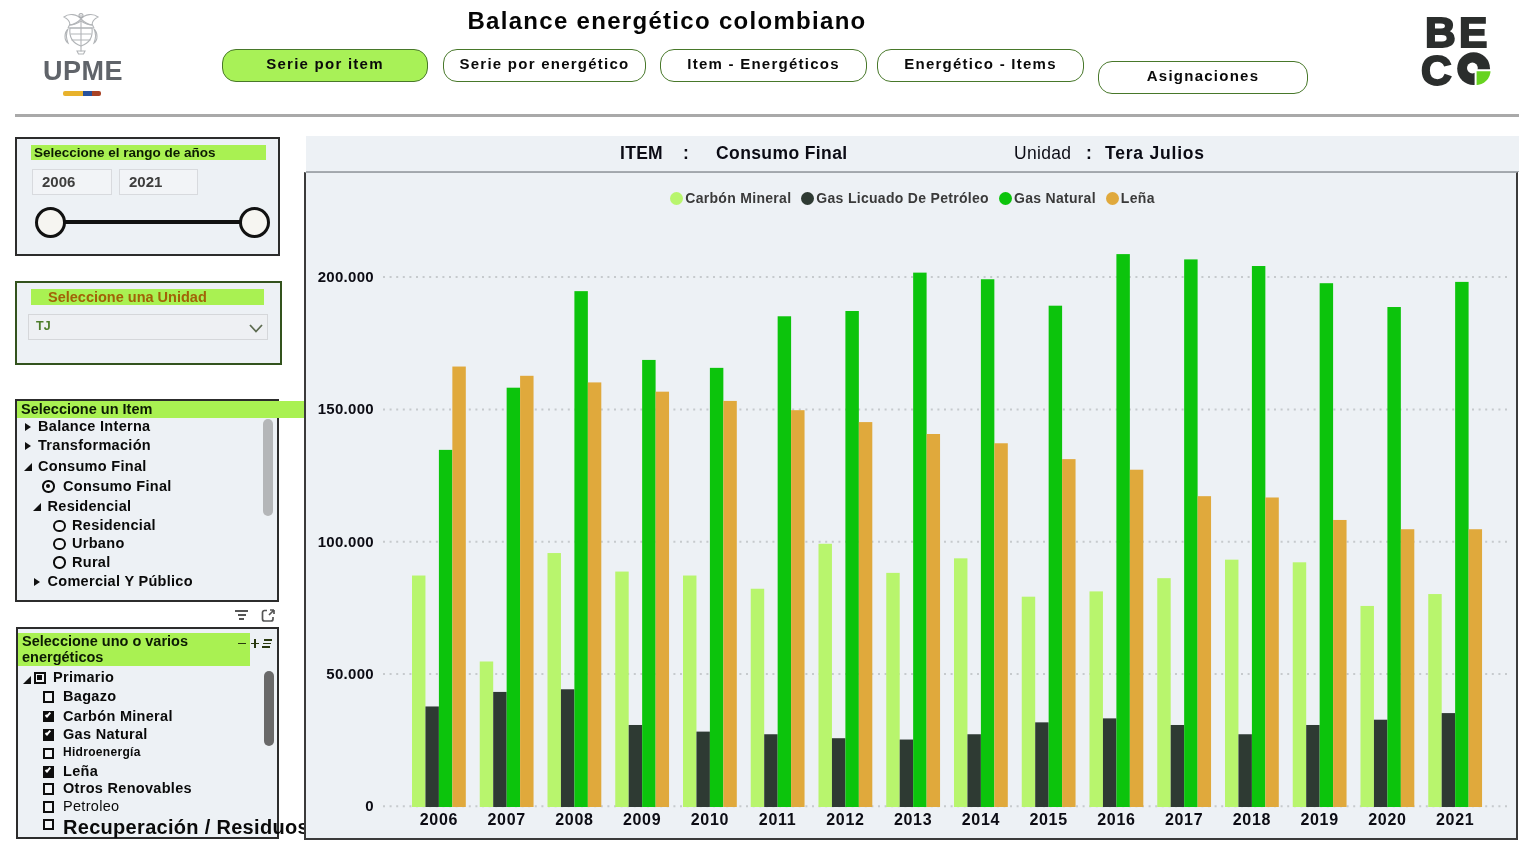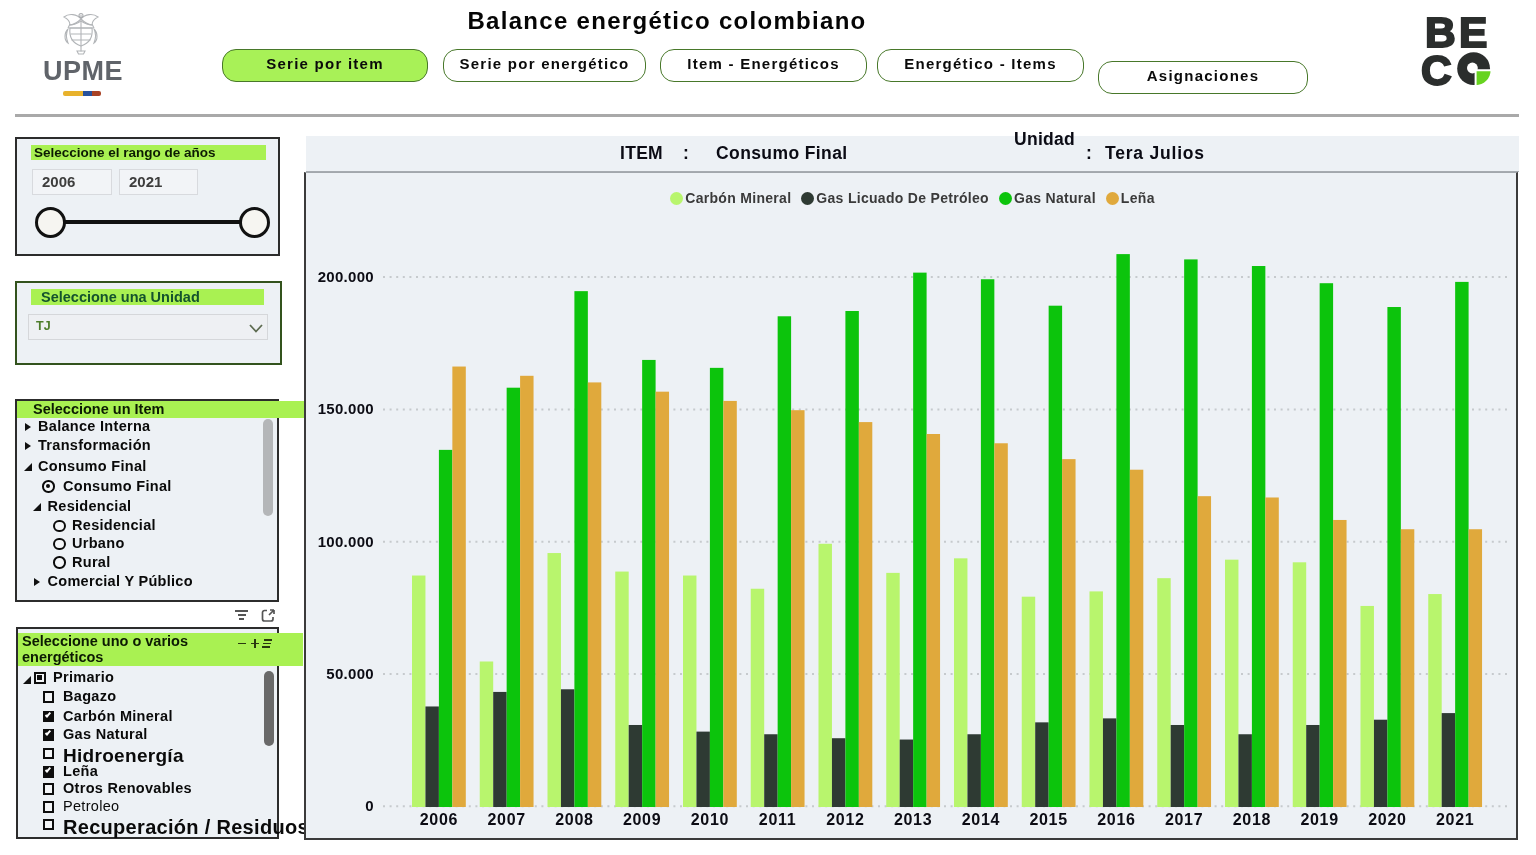--- a/index.html
+++ b/index.html
@@ -54,29 +54,29 @@
 
 <div class="panel" style="left:15px;top:137px;width:265px;height:119px;border:2px solid #2c2c2c;"></div>
 <div class="ptitle" style="left:31px;top:144.5px;width:235px;height:15px;font-size:13.5px;line-height:15px;padding-left:3px;">Seleccione el rango de años</div>
 <div class="abs" style="left:32px;top:169px;width:80px;height:26px;background:#f2f4f7;border:1px solid #d8dade;font-size:15px;font-weight:bold;color:#3d3d3d;line-height:24px;padding-left:9px;">2006</div>
 <div class="abs" style="left:119px;top:169px;width:79px;height:26px;background:#f2f4f7;border:1px solid #d8dade;font-size:15px;font-weight:bold;color:#3d3d3d;line-height:24px;padding-left:9px;">2021</div>
 <div class="abs" style="left:50px;top:219.8px;width:205px;height:4.5px;background:#111;"></div>
 <div class="abs" style="left:35px;top:206.5px;width:31px;height:31px;border:3px solid #111;border-radius:50%;background:#f6f5f1;"></div>
 <div class="abs" style="left:239px;top:206.5px;width:31px;height:31px;border:3px solid #111;border-radius:50%;background:#f6f5f1;"></div>
 
 <div class="panel" style="left:15px;top:281px;width:267px;height:84px;border:2px solid #33531d;"></div>
-<div class="ptitle" style="left:31px;top:289px;width:233px;height:16px;font-size:14.5px;line-height:16px;padding-left:10px;color:#14532d;">Seleccione una Unidad</div>
+<div class="ptitle" style="left:31px;top:289px;width:233px;height:16px;font-size:14.5px;line-height:16px;padding-left:17px;color:#a16207;">Seleccione una Unidad</div>
 <div class="abs" style="left:28px;top:313.5px;width:240px;height:26px;background:#eef0f3;border:1px solid #d5d7da;"></div>
 <div class="abs" style="left:36px;top:319px;font-size:12.5px;font-weight:bold;color:#4e7d2b;">TJ</div>
 <svg class="abs" style="left:248.5px;top:323.5px;" width="14" height="9" viewBox="0 0 14 9">
     <polyline points="1,1 7,7.5 13,1" fill="none" stroke="#5d6b50" stroke-width="1.8"></polyline>
   </svg>
 
 <div class="panel" style="left:15px;top:399px;width:264px;height:203px;border:2px solid #2c2c2c;"></div>
-<div class="ptitle" style="left:17px;top:401px;width:296px;height:16.5px;font-size:14.5px;line-height:16px;padding-left:16px;">Seleccione un Item</div>
+<div class="ptitle" style="left:17px;top:401px;width:296px;height:16.5px;font-size:14.5px;line-height:16px;padding-left:4px;">Seleccione un Item</div>
 <div style="position:absolute;left:25px;top:422.5px;width:0;height:0;border-left:6px solid #111;border-top:4.5px solid transparent;border-bottom:4.5px solid transparent;"></div>
 <div style="position:absolute;left:38px;top:418.01px;font-size:14.5px;letter-spacing:0.3px;font-weight:bold;color:#0a0a0a;white-space:nowrap;">Balance Interna</div>
 <div style="position:absolute;left:25px;top:441.5px;width:0;height:0;border-left:6px solid #111;border-top:4.5px solid transparent;border-bottom:4.5px solid transparent;"></div>
 <div style="position:absolute;left:38px;top:437.01px;font-size:14.5px;letter-spacing:0.3px;font-weight:bold;color:#0a0a0a;white-space:nowrap;">Transformación</div>
 <div style="position:absolute;left:24px;top:463px;width:0;height:0;border-bottom:8px solid #111;border-left:8px solid transparent;"></div>
 <div style="position:absolute;left:38px;top:458.01px;font-size:14.5px;letter-spacing:0.3px;font-weight:bold;color:#0a0a0a;white-space:nowrap;">Consumo Final</div>
 <div style="position:absolute;left:42px;top:480.0px;width:12.5px;height:12.5px;border:2.3px solid #0b0b0b;border-radius:50%;background:#f4f6f8;">
     <div style="position:absolute;left:1.9px;top:1.9px;width:4px;height:4px;border-radius:50%;background:#0b0b0b;"></div>
   </div>
 <div style="position:absolute;left:63px;top:477.51px;font-size:14.5px;letter-spacing:0.3px;font-weight:bold;color:#0a0a0a;white-space:nowrap;">Consumo Final</div>
@@ -94,21 +94,21 @@
 
 <div class="abs" style="left:235px;top:610px;width:13px;height:2px;background:#555;"></div>
 <div class="abs" style="left:237.5px;top:614px;width:8px;height:2px;background:#555;"></div>
 <div class="abs" style="left:239px;top:618px;width:5px;height:2px;background:#555;"></div>
 <svg class="abs" style="left:261px;top:609px;" width="15" height="14" viewBox="0 0 15 14">
  <path d="M6 1.5 H3.5 A2 2 0 0 0 1.5 3.5 V10 A2 2 0 0 0 3.5 12 H10 A2 2 0 0 0 12 10 V8" fill="none" stroke="#555" stroke-width="1.7"></path>
  <path d="M8 6 L13 1 M13 1 H9 M13 1 V5" fill="none" stroke="#555" stroke-width="1.7"></path>
 </svg>
 
 <div class="panel" style="left:16px;top:627px;width:263px;height:212px;border:2px solid #2c2c2c;"></div>
-<div class="ptitle" style="left:18px;top:632.5px;width:285px;height:33px;font-size:14.5px;line-height:16.5px;padding-left:4px;">Seleccione uno o varios<br>energéticos</div>
+<div class="ptitle" style="left:18px;top:632.5px;width:232px;height:33px;font-size:14.5px;line-height:16.5px;padding-left:4px;">Seleccione uno o varios<br>energéticos</div>
 <div class="abs" style="left:237.5px;top:642.6px;width:8.6px;height:1.7px;background:#2a3910;"></div>
 <div class="abs" style="left:250.6px;top:642.6px;width:8.4px;height:1.7px;background:#2a3910;"></div>
 <div class="abs" style="left:253.9px;top:639.2px;width:1.7px;height:8.6px;background:#2a3910;"></div>
 <div class="abs" style="left:263.6px;top:639.4px;width:8.8px;height:1.6px;background:#2a3910;"></div>
 <div class="abs" style="left:262.6px;top:642.7px;width:8.8px;height:1.6px;background:#2a3910;"></div>
 <div class="abs" style="left:261.6px;top:646px;width:8.8px;height:1.6px;background:#2a3910;"></div>
 <div style="position:absolute;left:23px;top:676px;width:0;height:0;border-bottom:8px solid #111;border-left:8px solid transparent;"></div>
 <div style="position:absolute;left:34px;top:672px;width:11.5px;height:11.5px;border:2.2px solid #0d0d0d;background:#f4f6f8;">
     <div style="position:absolute;left:1.4px;top:1.4px;width:4.6px;height:4.6px;background:#0d0d0d;"></div>
   </div>
@@ -117,38 +117,38 @@
 <div style="position:absolute;left:63px;top:688.01px;font-size:14.5px;letter-spacing:0.3px;font-weight:bold;color:#0a0a0a;white-space:nowrap;">Bagazo</div>
 <div style="position:absolute;left:42.5px;top:710.5px;width:11.5px;height:11.5px;background:#0d0d0d;">
     <div style="position:absolute;left:2.2px;top:2.2px;width:6px;height:3.2px;border-left:2.2px solid #fff;border-bottom:2.2px solid #fff;transform:rotate(-48deg);"></div>
   </div>
 <div style="position:absolute;left:63px;top:707.51px;font-size:14.5px;letter-spacing:0.3px;font-weight:bold;color:#0a0a0a;white-space:nowrap;">Carbón Mineral</div>
 <div style="position:absolute;left:42.5px;top:729px;width:11.5px;height:11.5px;background:#0d0d0d;">
     <div style="position:absolute;left:2.2px;top:2.2px;width:6px;height:3.2px;border-left:2.2px solid #fff;border-bottom:2.2px solid #fff;transform:rotate(-48deg);"></div>
   </div>
 <div style="position:absolute;left:63px;top:726.01px;font-size:14.5px;letter-spacing:0.3px;font-weight:bold;color:#0a0a0a;white-space:nowrap;">Gas Natural</div>
 <div style="position:absolute;left:42.5px;top:747.5px;width:11.5px;height:11.5px;border:2.2px solid #0d0d0d;background:#f4f6f8;"></div>
-<div style="position:absolute;left:63px;top:744.51px;font-size:19px;letter-spacing:0.3px;font-weight:bold;color:#0a0a0a;white-space:nowrap;">Hidroenergía</div>
+<div style="position:absolute;left:63px;top:744.51px;font-size:12px;letter-spacing:0.3px;font-weight:bold;color:#0a0a0a;white-space:nowrap;">Hidroenergía</div>
 <div style="position:absolute;left:42.5px;top:766px;width:11.5px;height:11.5px;background:#0d0d0d;">
     <div style="position:absolute;left:2.2px;top:2.2px;width:6px;height:3.2px;border-left:2.2px solid #fff;border-bottom:2.2px solid #fff;transform:rotate(-48deg);"></div>
   </div>
 <div style="position:absolute;left:63px;top:763.01px;font-size:14.5px;letter-spacing:0.3px;font-weight:bold;color:#0a0a0a;white-space:nowrap;">Leña</div>
 <div style="position:absolute;left:42.5px;top:783px;width:11.5px;height:11.5px;border:2.2px solid #0d0d0d;background:#f4f6f8;"></div>
 <div style="position:absolute;left:63px;top:780.01px;font-size:14.5px;letter-spacing:0.3px;font-weight:bold;color:#0a0a0a;white-space:nowrap;">Otros Renovables</div>
 <div style="position:absolute;left:42.5px;top:801px;width:11.5px;height:11.5px;border:2.2px solid #0d0d0d;background:#f4f6f8;"></div>
 <div style="position:absolute;left:63px;top:798.01px;font-size:14.5px;letter-spacing:0.3px;font-weight:normal;color:#0a0a0a;white-space:nowrap;">Petroleo</div>
 <div style="position:absolute;left:42.5px;top:818.5px;width:11.5px;height:11.5px;border:2.2px solid #0d0d0d;background:#f4f6f8;"></div>
 <div style="position:absolute;left:63px;top:815.51px;font-size:20px;letter-spacing:0.3px;font-weight:bold;color:#0a0a0a;white-space:nowrap;">Recuperación / Residuos</div>
 <div class="abs" style="left:264px;top:671px;width:9.5px;height:75px;background:#696969;border-radius:5px;"></div>
 
 <div class="abs" style="left:306px;top:136px;width:1213px;height:36px;background:#edf1f5;border-bottom:1px solid #a6abb0;"></div>
 <div class="abs" style="left:620px;top:143px;font-size:17.5px;font-weight:bold;color:#0b0b14;letter-spacing:0.3px;">ITEM</div>
 <div class="abs" style="left:683px;top:143px;font-size:17.5px;font-weight:bold;color:#0b0b14;">:</div>
 <div class="abs" style="left:716px;top:143px;font-size:17.5px;font-weight:bold;color:#0b0b14;letter-spacing:0.4px;">Consumo Final</div>
-<div class="abs" style="left:1014px;top:129px;font-size:17.5px;font-weight:bold;color:#0b0b14;letter-spacing:0.3px;">Unidad</div>
+<div class="abs" style="left:1014px;top:143px;font-size:17.5px;font-weight:normal;color:#0b0b14;letter-spacing:0.3px;">Unidad</div>
 <div class="abs" style="left:1086px;top:143px;font-size:17.5px;font-weight:bold;color:#0b0b14;">:</div>
 <div class="abs" style="left:1105px;top:143px;font-size:17.5px;font-weight:bold;color:#0b0b14;letter-spacing:0.8px;">Tera Julios</div>
 
 <div class="abs" style="left:304px;top:172px;width:1214px;height:668px;background:#edf1f5;border:2px solid #3b3b3b;border-top:1px solid #a2a7ac;"></div>
 
 <div class="abs" style="left:307px;top:190px;width:1211px;display:flex;justify-content:center;align-items:center;gap:10px;font-size:14px;font-weight:bold;color:#3a3a3a;letter-spacing:0.3px;">
  <span style="display:flex;align-items:center;gap:2px;"><span style="width:13px;height:13px;border-radius:50%;background:#b8f56d;"></span>Carbón Mineral</span>
  <span style="display:flex;align-items:center;gap:2px;"><span style="width:13px;height:13px;border-radius:50%;background:#2e3a33;"></span>Gas Licuado De Petróleo</span>
  <span style="display:flex;align-items:center;gap:2px;"><span style="width:13px;height:13px;border-radius:50%;background:#0cc40c;"></span>Gas Natural</span>
  <span style="display:flex;align-items:center;gap:2px;"><span style="width:13px;height:13px;border-radius:50%;background:#e0a93c;"></span>Leña</span>

